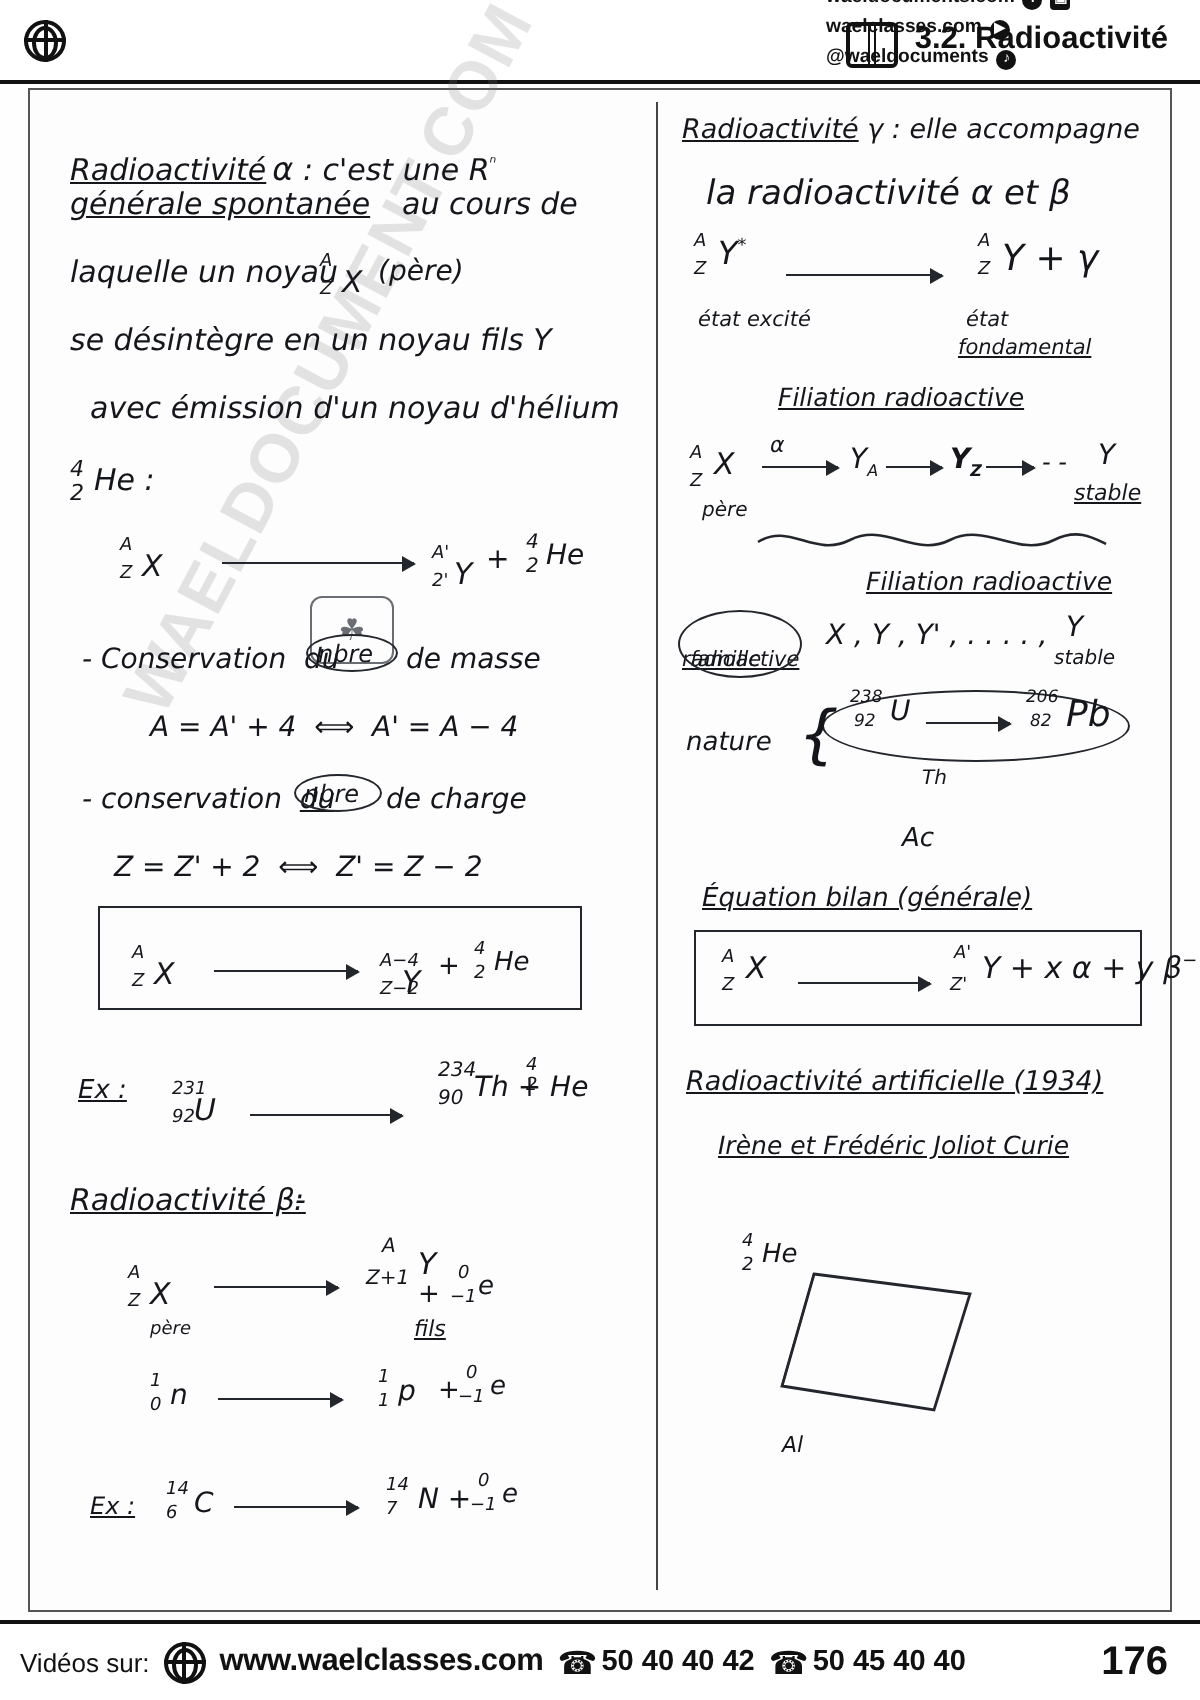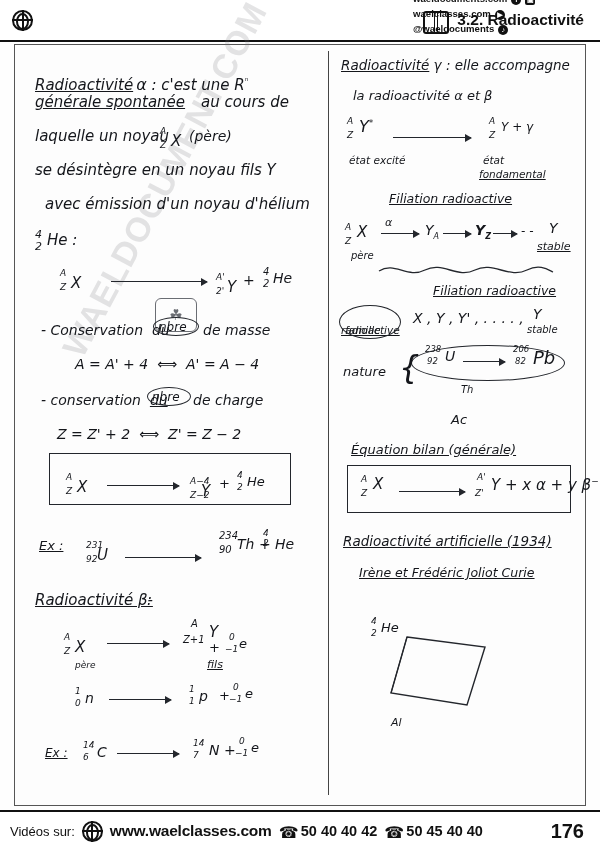--- a/index.html
+++ b/index.html
@@ -328,29 +328,29 @@
       <div class="ln hw" style="left:216px; top:692px; font-size:9px;">0</div>
       <div class="ln hw" style="left:212px; top:704px; font-size:9px;">−1</div>
       <div class="ln hw" style="left:228px; top:696px; font-size:13px;">e</div>
     </div>
 
     <div class="col colR">
 
       <div class="ln hw" style="left:4px; top:14px; font-size:13.5px;">
         <span class="u">Radioactivité</span> γ : elle accompagne
       </div>
-      <div class="ln hw" style="left:16px; top:44px; font-size:13px;">la radioactivité α et β</div>
+      <div class="ln hw" style="left:16px; top:44px; font-size:17px;">la radioactivité α et β</div>
 
       <div class="ln hw" style="left:10px; top:72px; font-size:9px;">A</div>
       <div class="ln hw" style="left:10px; top:86px; font-size:9px;">Z</div>
       <div class="ln hw" style="left:22px; top:74px; font-size:16px;">Y<sup style="font-size:9px;">*</sup></div>
       <div class="arrow" style="left:56px; top:92px; width:78px;"></div>
       <div class="ln hw" style="left:152px; top:72px; font-size:9px;">A</div>
       <div class="ln hw" style="left:152px; top:86px; font-size:9px;">Z</div>
-      <div class="ln hw" style="left:164px; top:76px; font-size:12px;text-align:center;">Y + γ</div>
+      <div class="ln hw" style="left:164px; top:76px; font-size:18px;text-align:center;">Y + γ</div>
 
       <div class="ln hw" style="left:12px; top:110px; font-size:10.5px;">état excité</div>
       <div class="ln hw" style="left:146px; top:110px; font-size:10.5px;">état</div>
       <div class="ln hw u" style="left:142px; top:124px; font-size:10.5px;">fondamental</div>
 
       <div class="ln hw u" style="left:52px; top:148px; font-size:12.5px;">Filiation radioactive</div>
 
       <div class="ln hw" style="left:8px; top:178px; font-size:9px;">A</div>
       <div class="ln hw" style="left:8px; top:192px; font-size:9px;">Z</div>
       <div class="ln hw" style="left:20px; top:180px; font-size:15px;">X</div>

